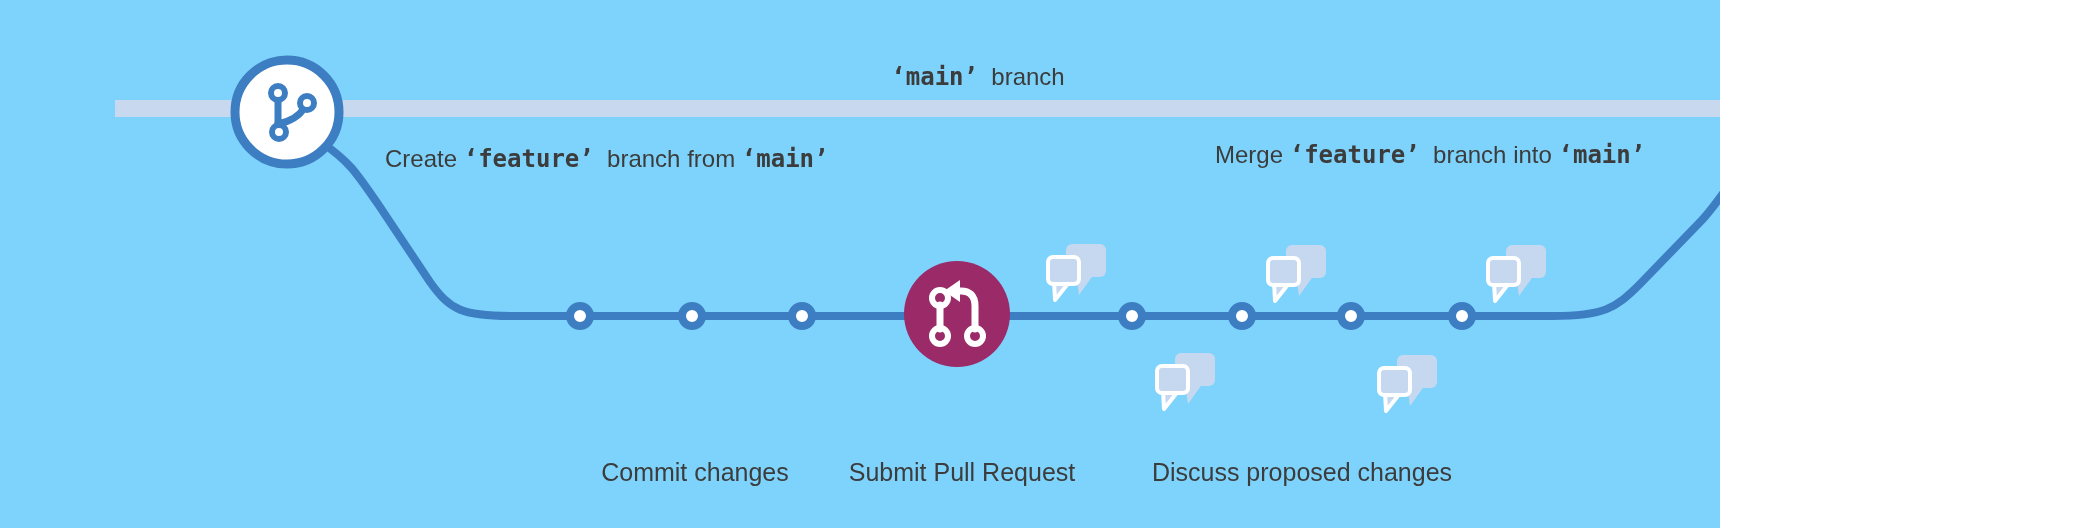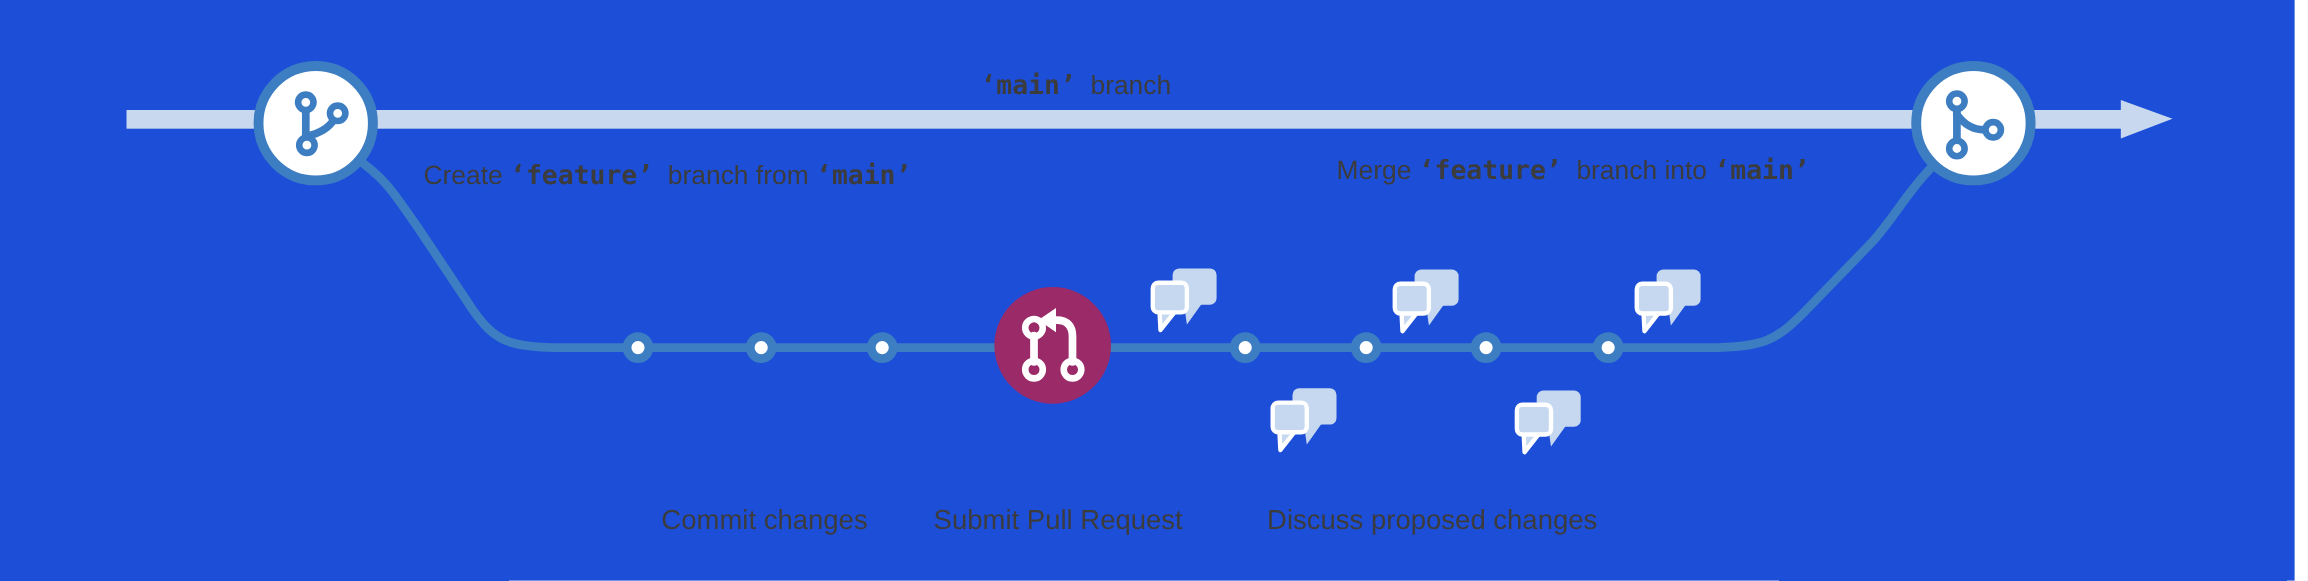--- a/index.html
+++ b/index.html
@@ -4,21 +4,21 @@
 <style>
   :root{
     --branch_blue:#3d7dc1;
     --main_band_blue:#c8d9ef;
     --bubble_blue:#c5d8f0;
     --pr_magenta:#9b2a68;
     --text_dark:#3c3c3c;
     --node_fill:#ffffff;
   }
   html,body{margin:0;padding:0;background:#ffffff;}
-  .stage{width:2086px;height:528px;position:relative;background:#1d4ed8;overflow:hidden;text-align:center;}
+  .stage{width:1720px;height:528px;position:relative;background:#7dd3fc;overflow:hidden;text-align:center;}
   svg{display:block;}
   svg text{white-space:pre;fill:var(--text_dark);}
   .sans-label{font-family:"Liberation Sans",sans-serif;font-size:24px;}
   .caption{font-family:"Liberation Sans",sans-serif;font-size:25px;}
   .mono{font-family:"DejaVu Sans Mono",monospace;font-weight:bold;font-size:24px;}
   .band{fill:var(--main_band_blue);}
   .arrowhead{fill:var(--main_band_blue);}
   .branch-path{stroke:var(--branch_blue);stroke-width:8;fill:none;stroke-linecap:round;}
   .commit{fill:var(--node_fill);stroke:var(--branch_blue);stroke-width:8;}
   .node-circle{fill:var(--node_fill);stroke:var(--branch_blue);stroke-width:9;}

